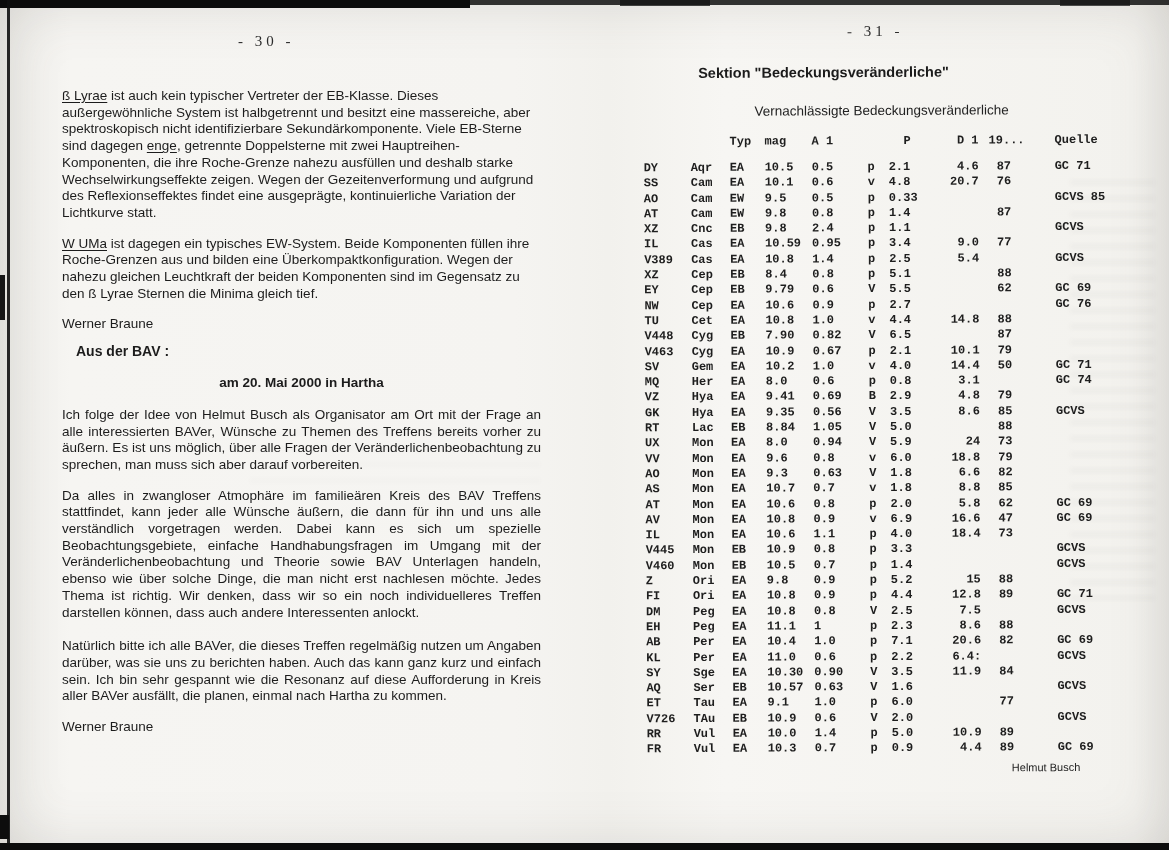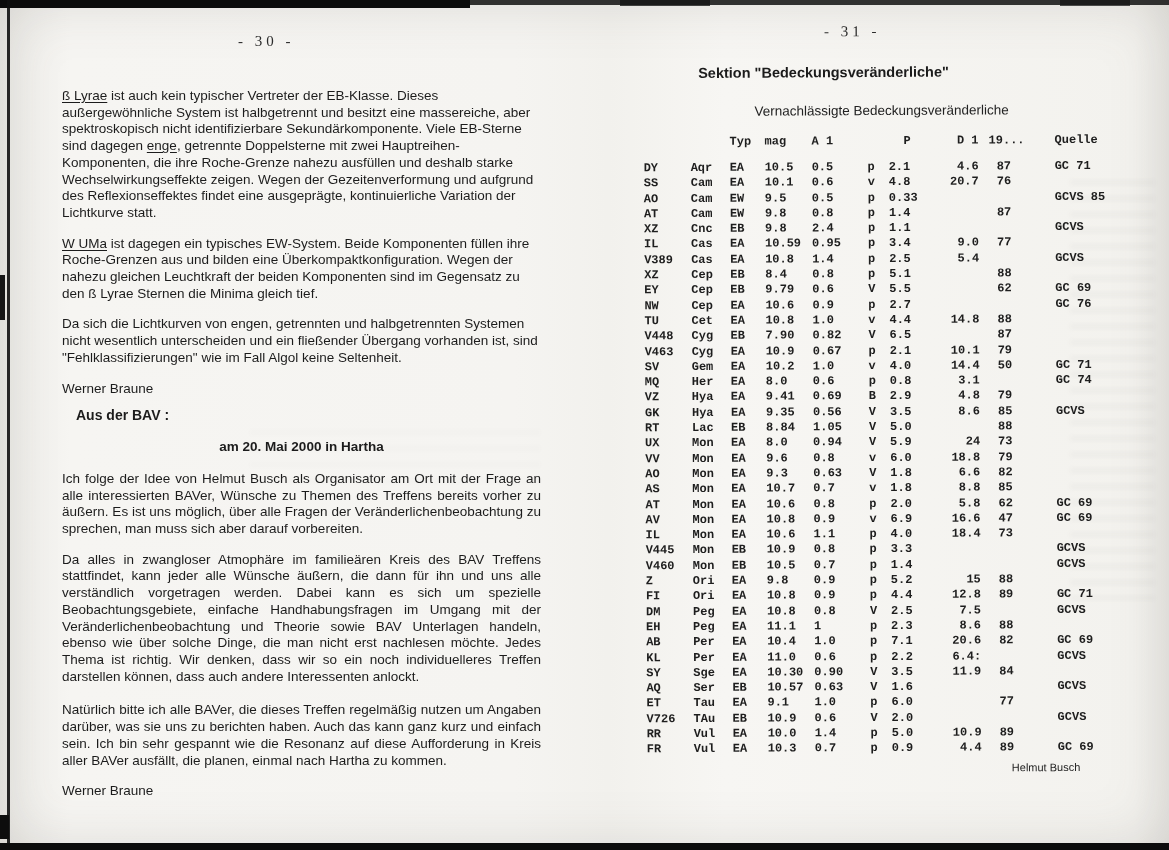--- a/index.html
+++ b/index.html
@@ -29,21 +29,21 @@
   }
   
   .page{position:absolute;top:0;height:850px;}
   .page-left{left:0;width:600px;}
   .page-right{left:600px;width:569px;}
   .pageno{
     position:absolute;font-family:"Liberation Serif",serif;
     font-size:15px;color:#2b2b2b;letter-spacing:4px;white-space:pre;
   }
   .pageno-30{left:238px;top:33px;}
-  .pageno-31{left:226px;top:23px;}
+  .pageno-31{left:249px;top:23px;}
   .lbody{
     position:absolute;left:62px;top:62px;width:479px;
     font-size:13.5px;line-height:16.7px;color:#1c1c1c;margin-top:26px;
   }
   .lbody p{margin:0 0 14px 0;}
   .u{text-decoration:underline;text-underline-offset:2px;}
   .sig{text-align:left;padding-right:44px;margin:2px 0 10px 0;}
   .bav-heading{font-weight:bold;font-size:14px;margin:8px 0 14px 14px;}
   .meeting-title{font-weight:bold;text-align:center;font-size:13.5px;line-height:17px;margin-bottom:16px;}
   .just{text-align:justify;}
@@ -92,21 +92,20 @@
   <div class="ghost" style="left:250px;top:430px;width:290px;height:60px;opacity:.25;"></div>
 
   <div class="page page-left">
     <div class="pageno pageno-30">- 30 -</div>
 
     <div class="lbody">
       <p><span class="u">ß Lyrae</span><span> ist auch kein typischer Vertreter der EB-Klasse. Dieses außergewöhnliche System ist halbgetrennt und besitzt eine massereiche, aber spektroskopisch nicht identifizierbare Sekundärkomponente. Viele EB-Sterne sind dagegen </span><span class="u">enge</span><span>, getrennte Doppelsterne mit zwei Hauptreihen-Komponenten, die ihre Roche-Grenze nahezu ausfüllen und deshalb starke Wechselwirkungseffekte zeigen. Wegen der Gezeitenverformung und aufgrund des Reflexionseffektes findet eine ausgeprägte, kontinuierliche Variation der Lichtkurve statt.</span></p>
 
       <p><span class="u">W UMa</span><span> ist dagegen ein typisches EW-System. Beide Komponenten füllen ihre Roche-Grenzen aus und bilden eine Überkompaktkonfiguration. Wegen der nahezu gleichen Leuchtkraft der beiden Komponenten sind im Gegensatz zu den ß Lyrae Sternen die Minima gleich tief.</span></p>
 
-      <p>Da sich die Lichtkurven von engen, getrennten und halbgetrennten Systemen nicht wesentlich unterscheiden und ein fließender Übergang vorhanden ist, sind "Fehlklassifizierungen" wie im Fall Algol keine Seltenheit.</p>
 
       <div class="sig">Werner Braune</div>
 
       <div class="bav-heading">Aus der BAV :</div>
 
       <div class="meeting-title">
         <div>am 20. Mai 2000 in Hartha</div>
       </div>
 
       <p class="just">Ich folge der Idee von Helmut Busch als Organisator am Ort mit der Frage an alle interessierten BAVer, Wünsche zu Themen des Treffens bereits vorher zu äußern. Es ist uns möglich, über alle Fragen der Veränderlichenbeobachtung zu sprechen, man muss sich aber darauf  vorbereiten.</p>

